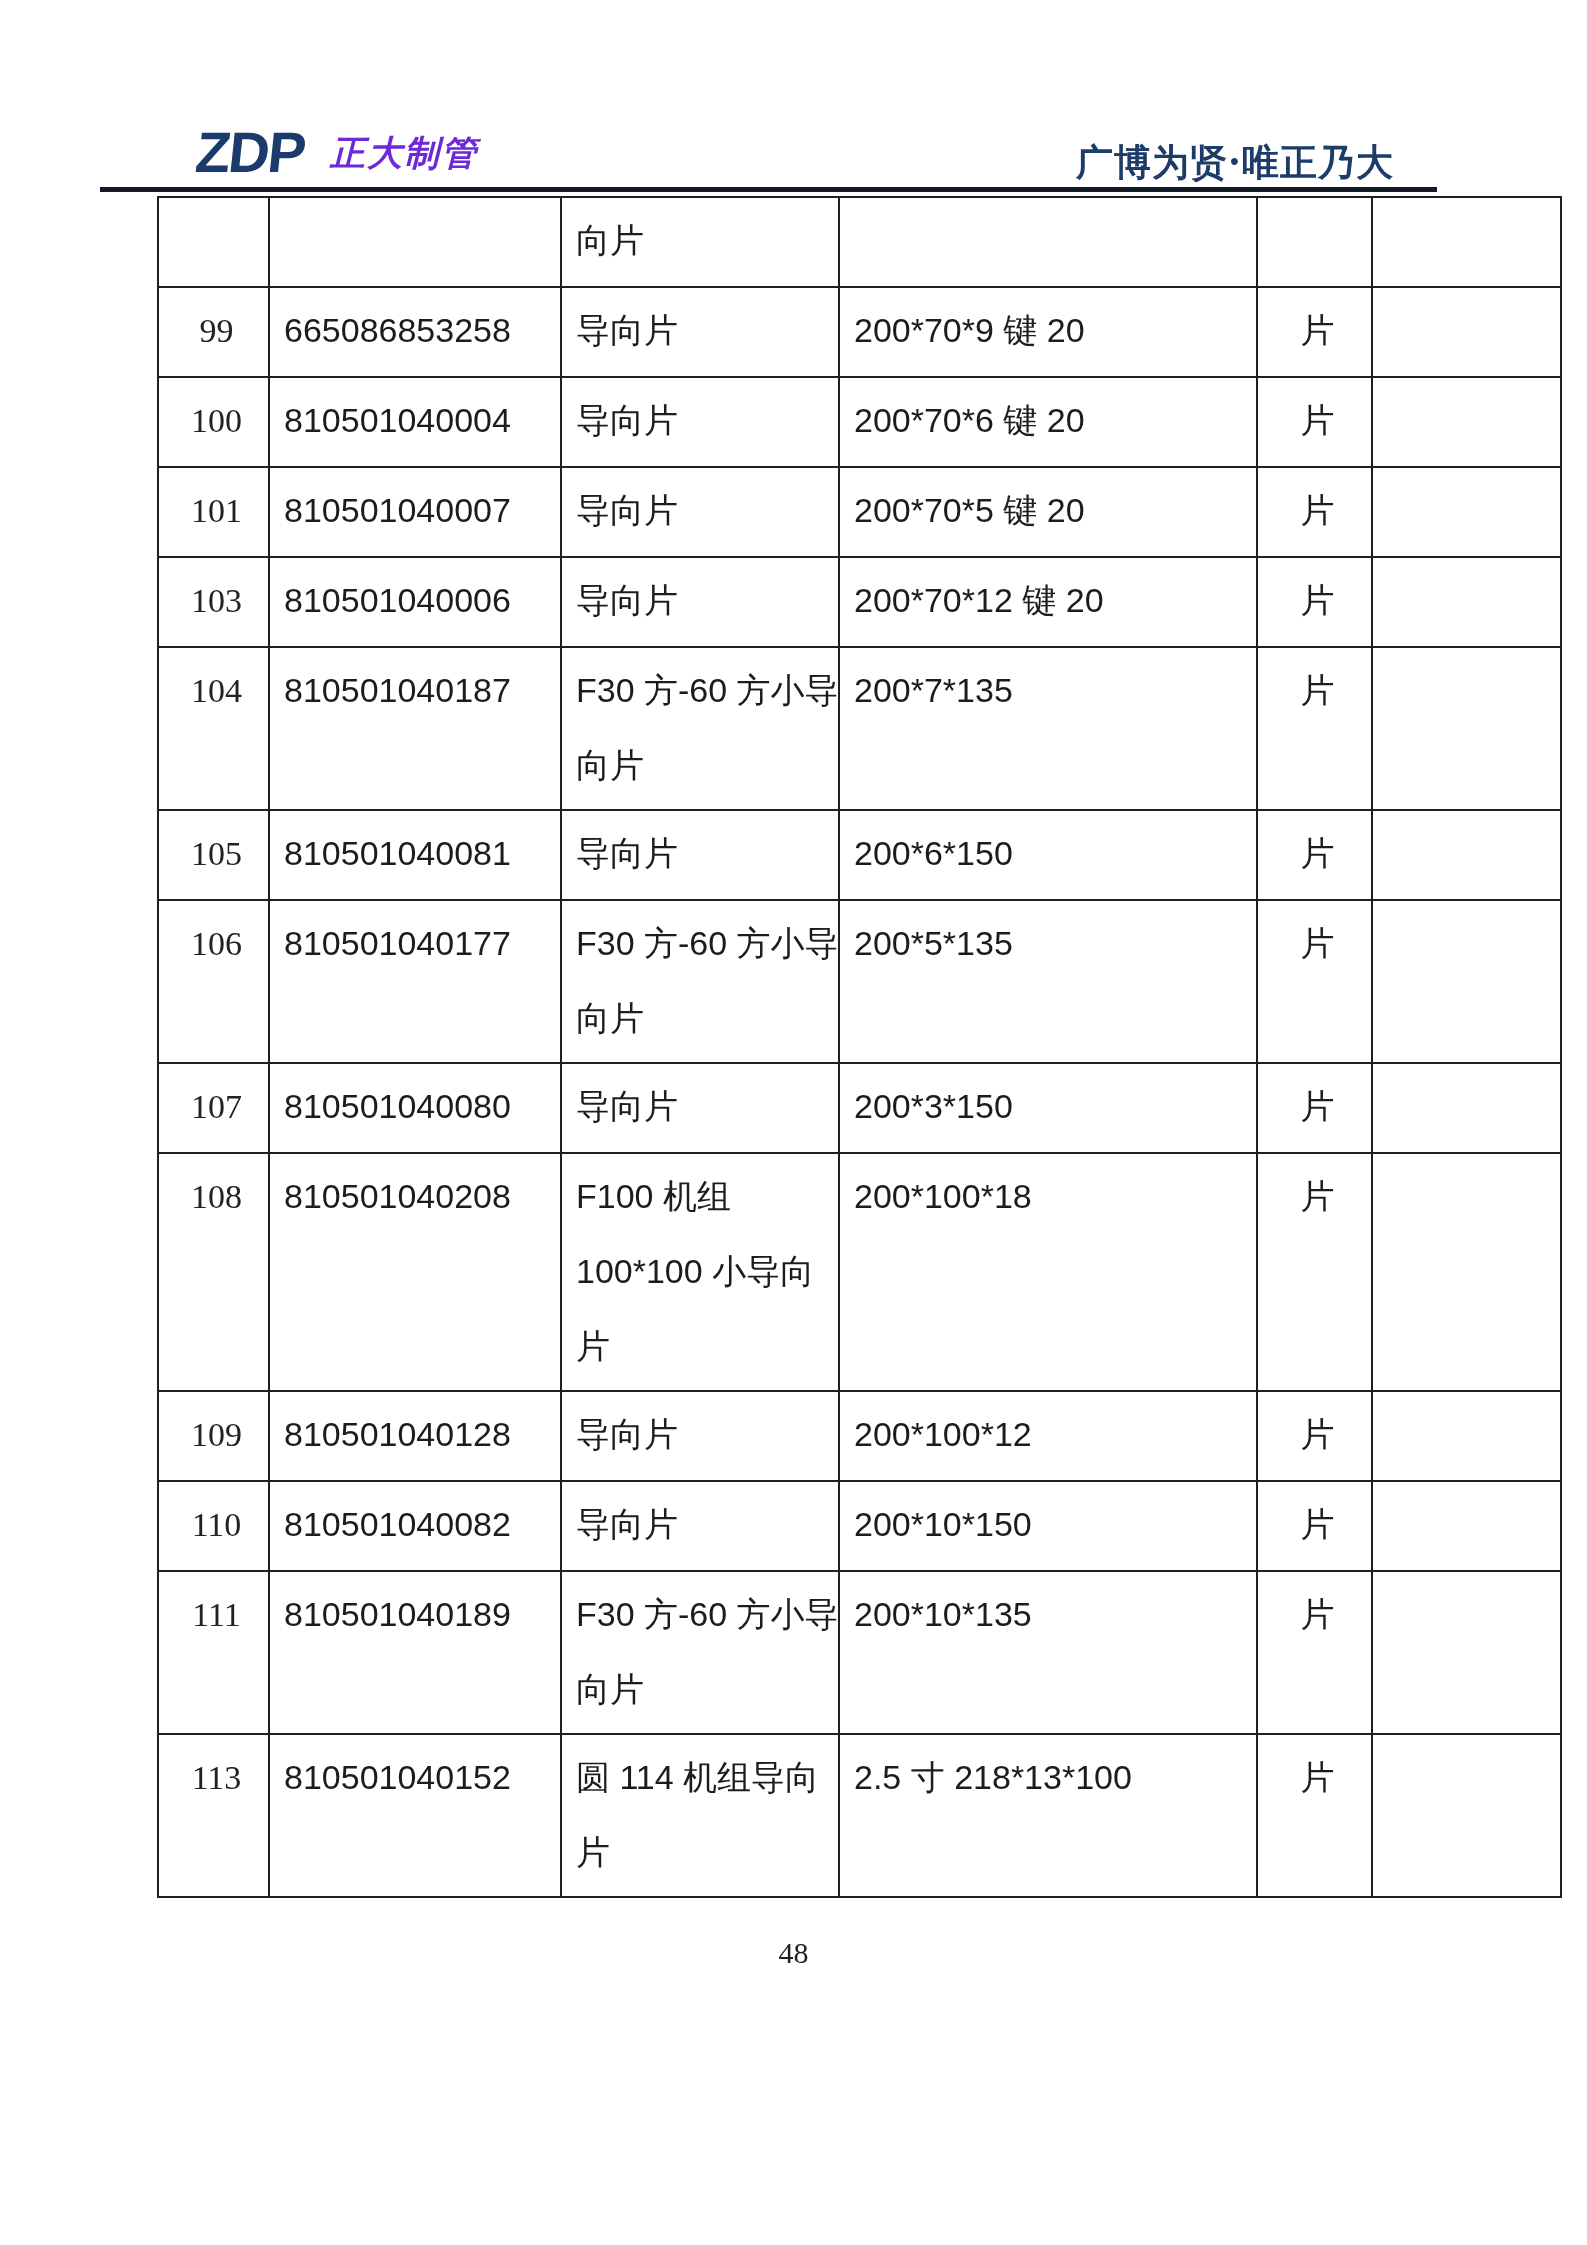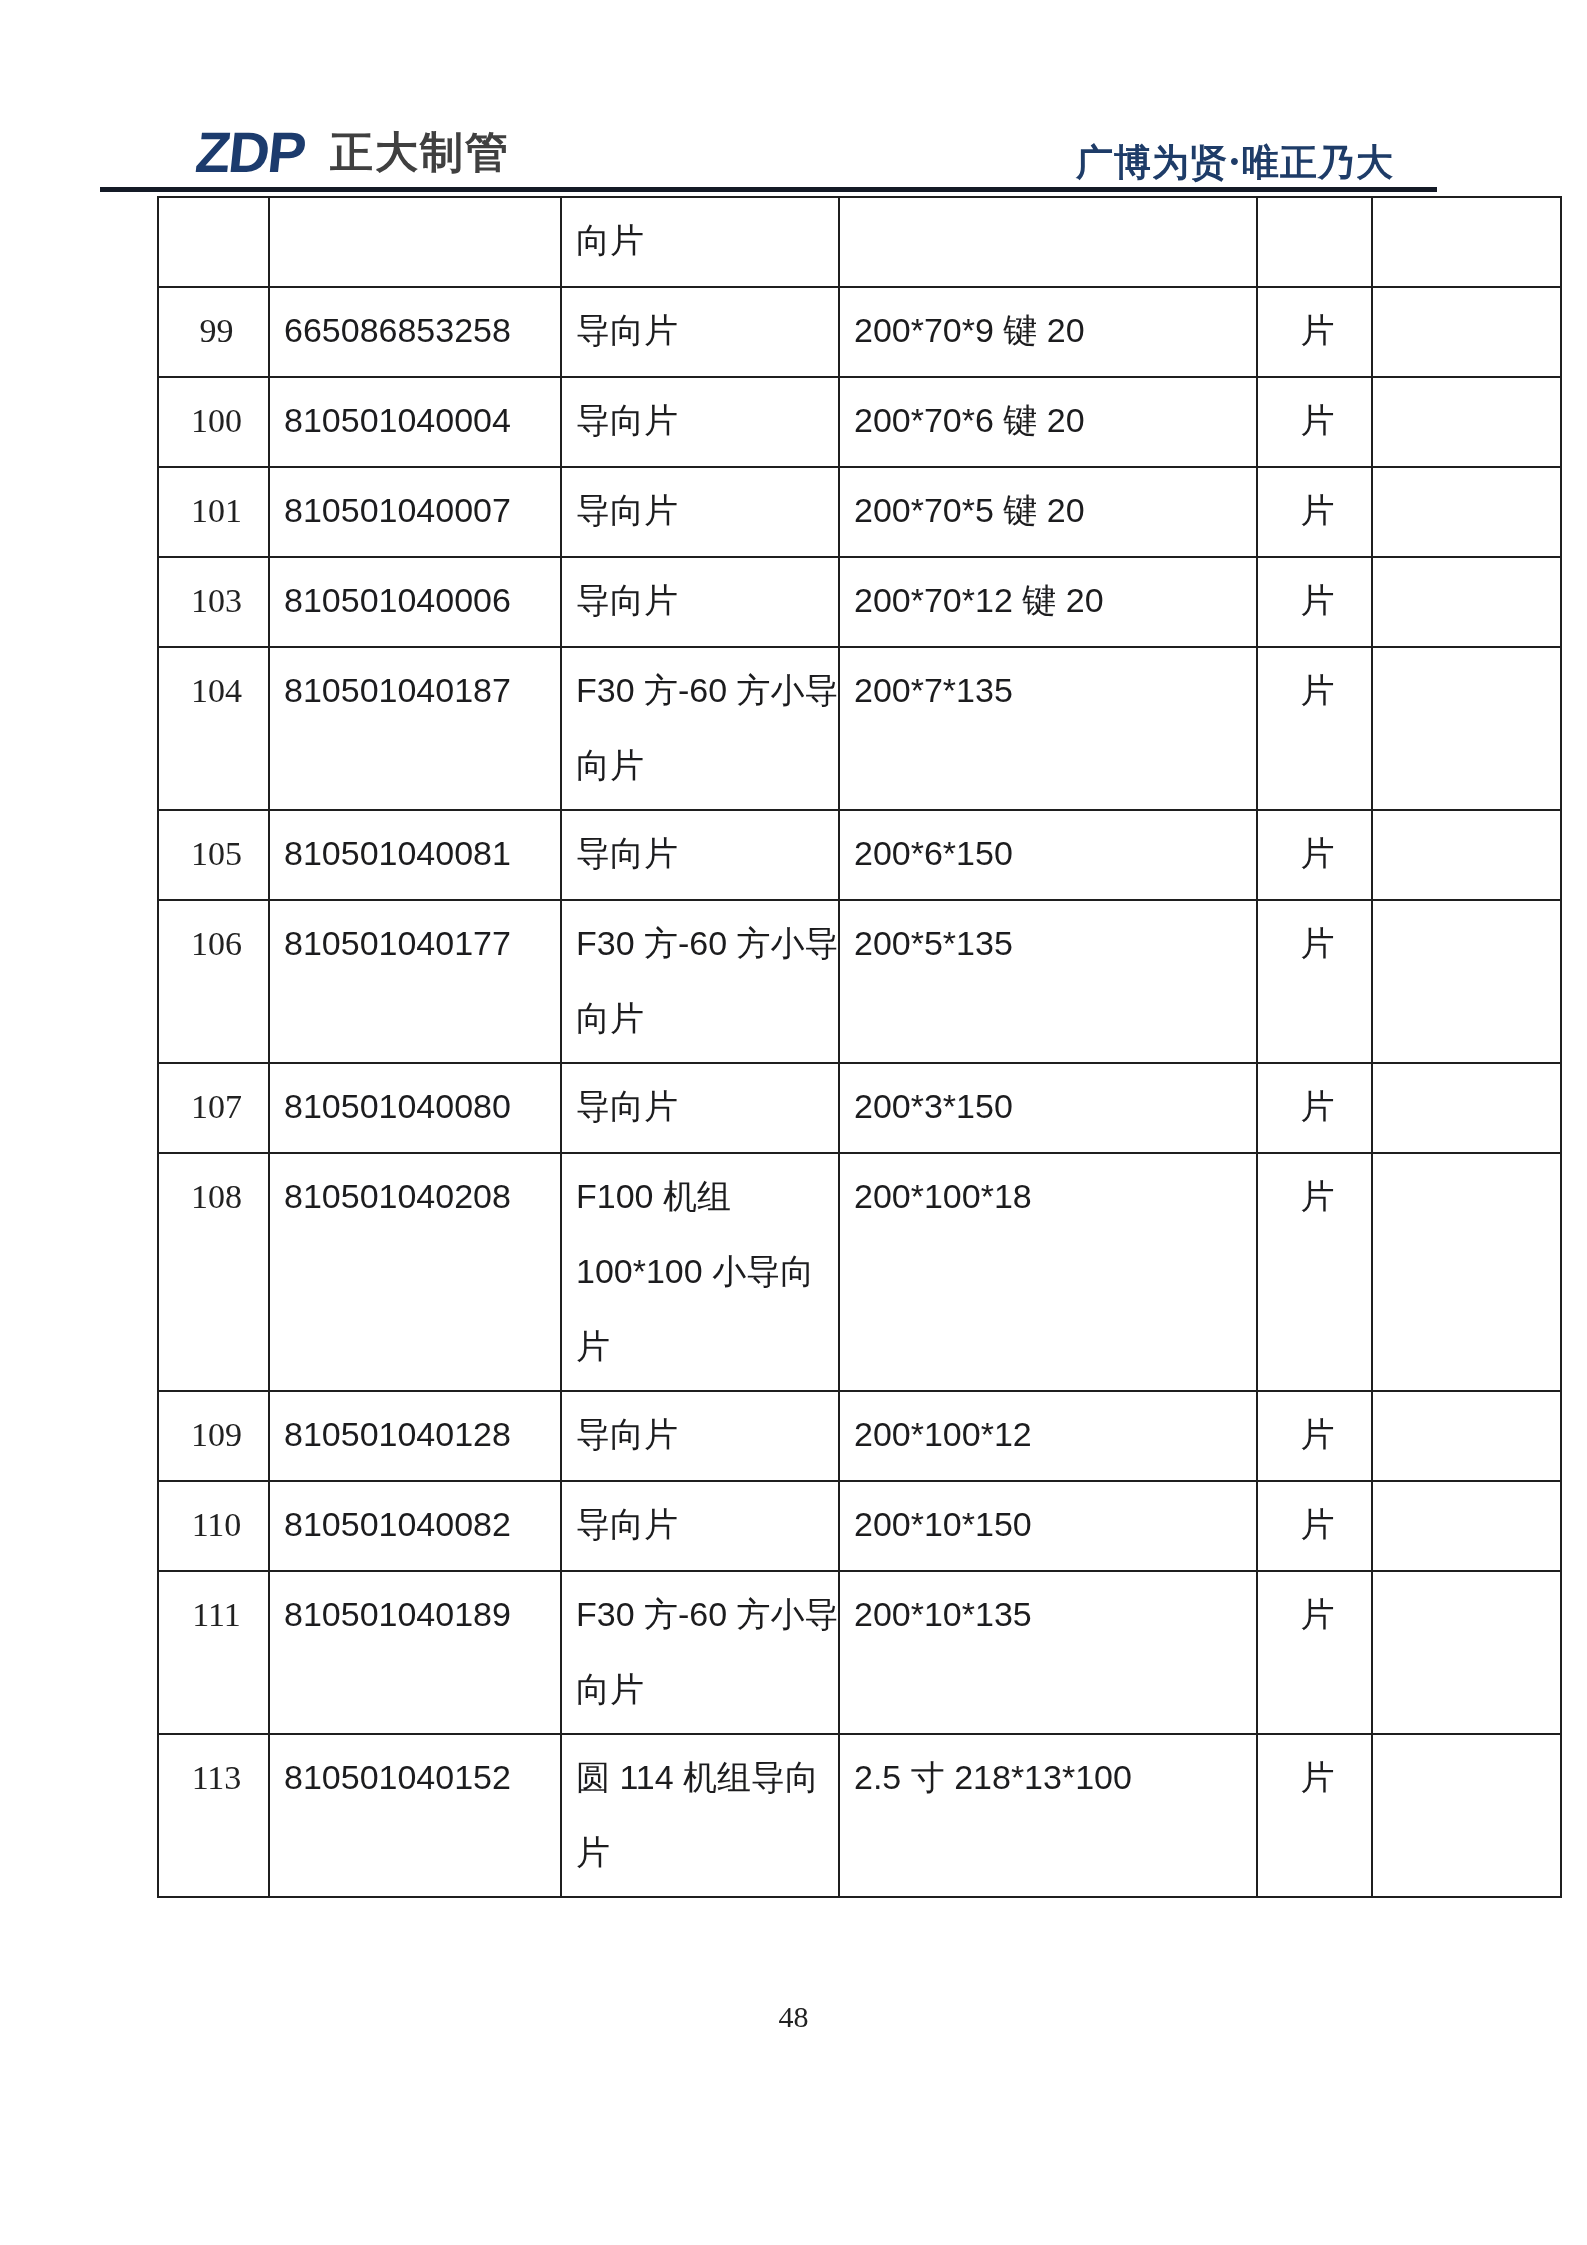--- a/index.html
+++ b/index.html
@@ -23,24 +23,25 @@
     height: 60px;
   }
   .logo-zdp {
     font-size: 57px; font-weight: 800;
     color: #1c3b6d;
     letter-spacing: -2px;
     transform: skewX(-6deg);
     line-height: 1;
   }
   .logo-cn {
-    font-size: 43px; font-weight: 700;
-    color: #404040;
+    font-size: 35px; font-weight: 700;
+    color: #6d28d9;
     letter-spacing: 2px;
     line-height: 1;
+    font-style: italic;
   }
   .slogan {
     position: absolute; left: 1076px; top: 142px;
     font-family: "DejaVu Serif", "Liberation Serif", serif;
     font-size: 37px; font-weight: 600;
     color: #1e3c68;
     letter-spacing: 1px;
     line-height: 1.1;
   }
   .header-rule {
@@ -78,21 +79,21 @@
   td.c-name { padding-left: 12px; padding-right: 0; }
   td.c-unit {
     text-align: center;
     vertical-align: middle;
     padding: 0;
   }
   td.c-note { padding: 0; }
 
   
   .page-number {
-    position: absolute; left: 0; top: 2000px;
+    position: absolute; left: 0; top: 1936px;
     width: 100%;
     text-align: center;
     font-family: "Liberation Serif", serif;
     font-size: 30px;
     color: #222222;
   }
 </style>
 </head>
 <body>
 

